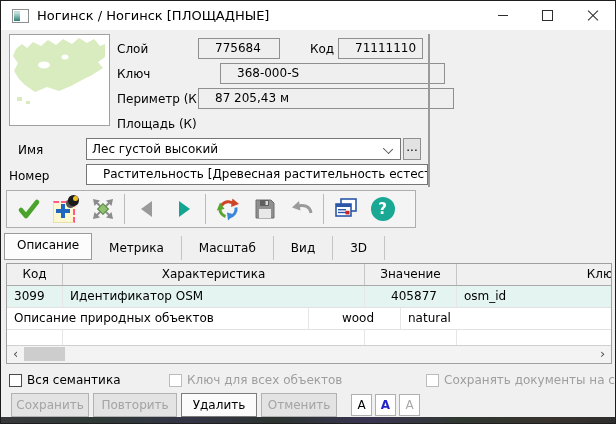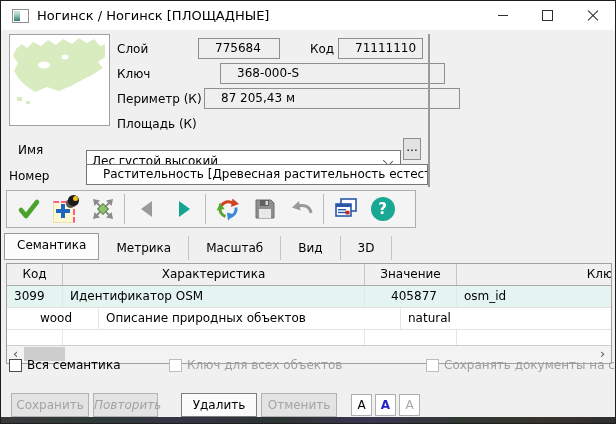--- a/index.html
+++ b/index.html
@@ -55,21 +55,21 @@
   .td{box-sizing:border-box;padding-left:7px;line-height:21px;border-right:1px solid #e6e6e6;white-space:nowrap;overflow:hidden;}
   .c0{width:56px;flex:none;}.c1{width:302px;flex:none;}.c2{width:92px;flex:none;text-align:center;}.c3{width:294px;flex:none;}
   .t-empty{display:flex;width:744px;height:18px;}
   .t-empty .td{height:18px;}
   .h-scrollbar{position:absolute;left:0;right:0;bottom:0;height:17px;background:#f3f3f3;border-top:1px solid #cfcfcf;}
   .sb-arrow{position:absolute;top:0;width:17px;height:16px;text-align:center;line-height:15px;color:#505050;font-size:13px;}
   .sb-arrow.left{left:0;}
   .sb-arrow.right{right:0;}
   .sb-thumb{position:absolute;left:17px;top:1px;width:41px;height:14px;background:#cdcdcd;}
   
-  .cb{position:absolute;top:356px;height:16px;display:flex;align-items:center;white-space:nowrap;}
+  .cb{position:absolute;top:371px;height:16px;display:flex;align-items:center;white-space:nowrap;}
   .cb-box{width:13px;height:13px;box-sizing:border-box;background:#fff;border:1px solid #4a4a4a;flex:none;}
   .cb.disabled .cb-box{border-color:#bcbcbc;}
   .cb-label{margin-left:5px;}
   .cb.disabled .cb-label{color:#9e9e9e;}
   
   .btn{position:absolute;top:392px;height:24px;box-sizing:border-box;background:#e3e3e3;border:1px solid #b2b2b2;text-align:center;line-height:22px;color:#a4a4a4;}
   .btn.enabled{background:#fbfbfb;border-color:#7d7d7d;color:#000;}
   .a-btn{position:absolute;top:393px;width:21px;height:22px;box-sizing:border-box;background:#fff;border:1px solid #b0b0b0;text-align:center;line-height:20px;font-size:12px;}
   .a-black{color:#000;}
   .a-blue{color:#2424c8;font-weight:bold;}
@@ -111,26 +111,26 @@
 
   <div class="fld-label" style="left:116px;top:38px;">Слой</div>
   <div class="fld" style="left:197px;top:37px;width:82px;">775684</div>
   <div class="fld-label" style="left:309px;top:38px;">Код</div>
   <div class="fld" style="left:337px;top:37px;width:85px;">71111110</div>
 
   <div class="fld-label" style="left:116px;top:63px;">Ключ</div>
   <div class="fld" style="left:200px;top:62px;width:225px;margin-left:19px;">368-000-S</div>
 
   <div class="fld-label" style="left:116px;top:88px;">Периметр (К)</div>
-  <div class="fld" style="left:203px;top:87px;width:256px;">87 205,43 м</div>
+  <div class="fld" style="left:197px;top:87px;width:256px;">87 205,43 м</div>
 
   <div class="fld-label" style="left:116px;top:113px;">Площадь (К)</div>
 
   <div class="fld-label" style="left:17px;top:139px;">Имя</div>
-  <div class="combo" style="left:85px;top:137px;width:315px;margin-top:12px;">
+  <div class="combo" style="left:85px;top:137px;width:315px;">
     <span>Лес густой высокий</span>
     <span class="chev"></span>
   </div>
   <div class="more-btn" style="left:402px;top:137px;">...</div>
 
   <div class="fld-label" style="left:8px;top:165px;">Номер</div>
   <div class="fld white" style="left:85px;top:163px;width:342px;">Растительность [Древесная растительность естественн</div>
 
   <div class="splitter"></div>
 
@@ -204,43 +204,43 @@
         <rect x="5" y="15.8" width="8" height="1.4" fill="#2b57a8"></rect>
         <rect x="12.5" y="14.8" width="4" height="3.6" fill="#cc2222"></rect>
       </svg>
     </div>
     <div class="tb-btn">
       <span class="help-circle">?</span>
     </div>
   </div>
 
   <div class="tabbar">
-    <div class="tab active">Семантика</div>
+    <div class="tab active">Описание</div>
     <div class="tab">Метрика</div>
     <div class="tab">Масштаб</div>
     <div class="tab">Вид</div>
     <div class="tab">3D</div>
   </div>
 
   <div class="table-frame">
     <div class="t-header">
       <div class="th c0">Код</div>
       <div class="th c1">Характеристика</div>
       <div class="th c2">Значение</div>
       <div class="th c3">Ключ</div>
     </div>
     <div class="t-row selected">
       <div class="td c0">3099</div>
       <div class="td c1">Идентификатор OSM</div>
       <div class="td c2">405877</div>
       <div class="td c3">osm_id</div>
     </div>
     <div class="t-row">
+      <div class="td c1">Описание природных объектов</div>
       <div class="td c2">wood</div>
-      <div class="td c1">Описание природных объектов</div>
       <div class="td c3">natural</div>
     </div>
     <div class="t-empty">
       <div class="td c0"></div>
         <div class="td c1"></div>
         <div class="td c2"></div>
         <div class="td c3"></div>
     </div>
     <div class="h-scrollbar">
       <span class="sb-arrow left">‹</span>
@@ -256,21 +256,21 @@
   <div class="cb disabled" style="left:168px;">
     <span class="cb-box"></span>
     <span class="cb-label">Ключ для всех объектов</span>
   </div>
   <div class="cb disabled" style="left:425px;">
     <span class="cb-box"></span>
     <span class="cb-label">Сохранять документы на сер</span>
   </div>
 
   <div class="btn" style="left:10px;width:78px;">Сохранить</div>
-  <div class="btn" style="left:92px;width:65px;font-style:italic;">Повторить</div>
+  <div class="btn" style="left:92px;width:84px;">Повторить</div>
   <div class="btn enabled" style="left:180px;width:76px;">Удалить</div>
   <div class="btn" style="left:260px;width:76px;">Отменить</div>
 
   <div class="a-btn a-black" style="left:350px;">A</div>
   <div class="a-btn a-blue" style="left:374px;">A</div>
   <div class="a-btn a-gray" style="left:398px;">A</div>
 
   <div class="bottom-strip"></div>
 
 </div>

